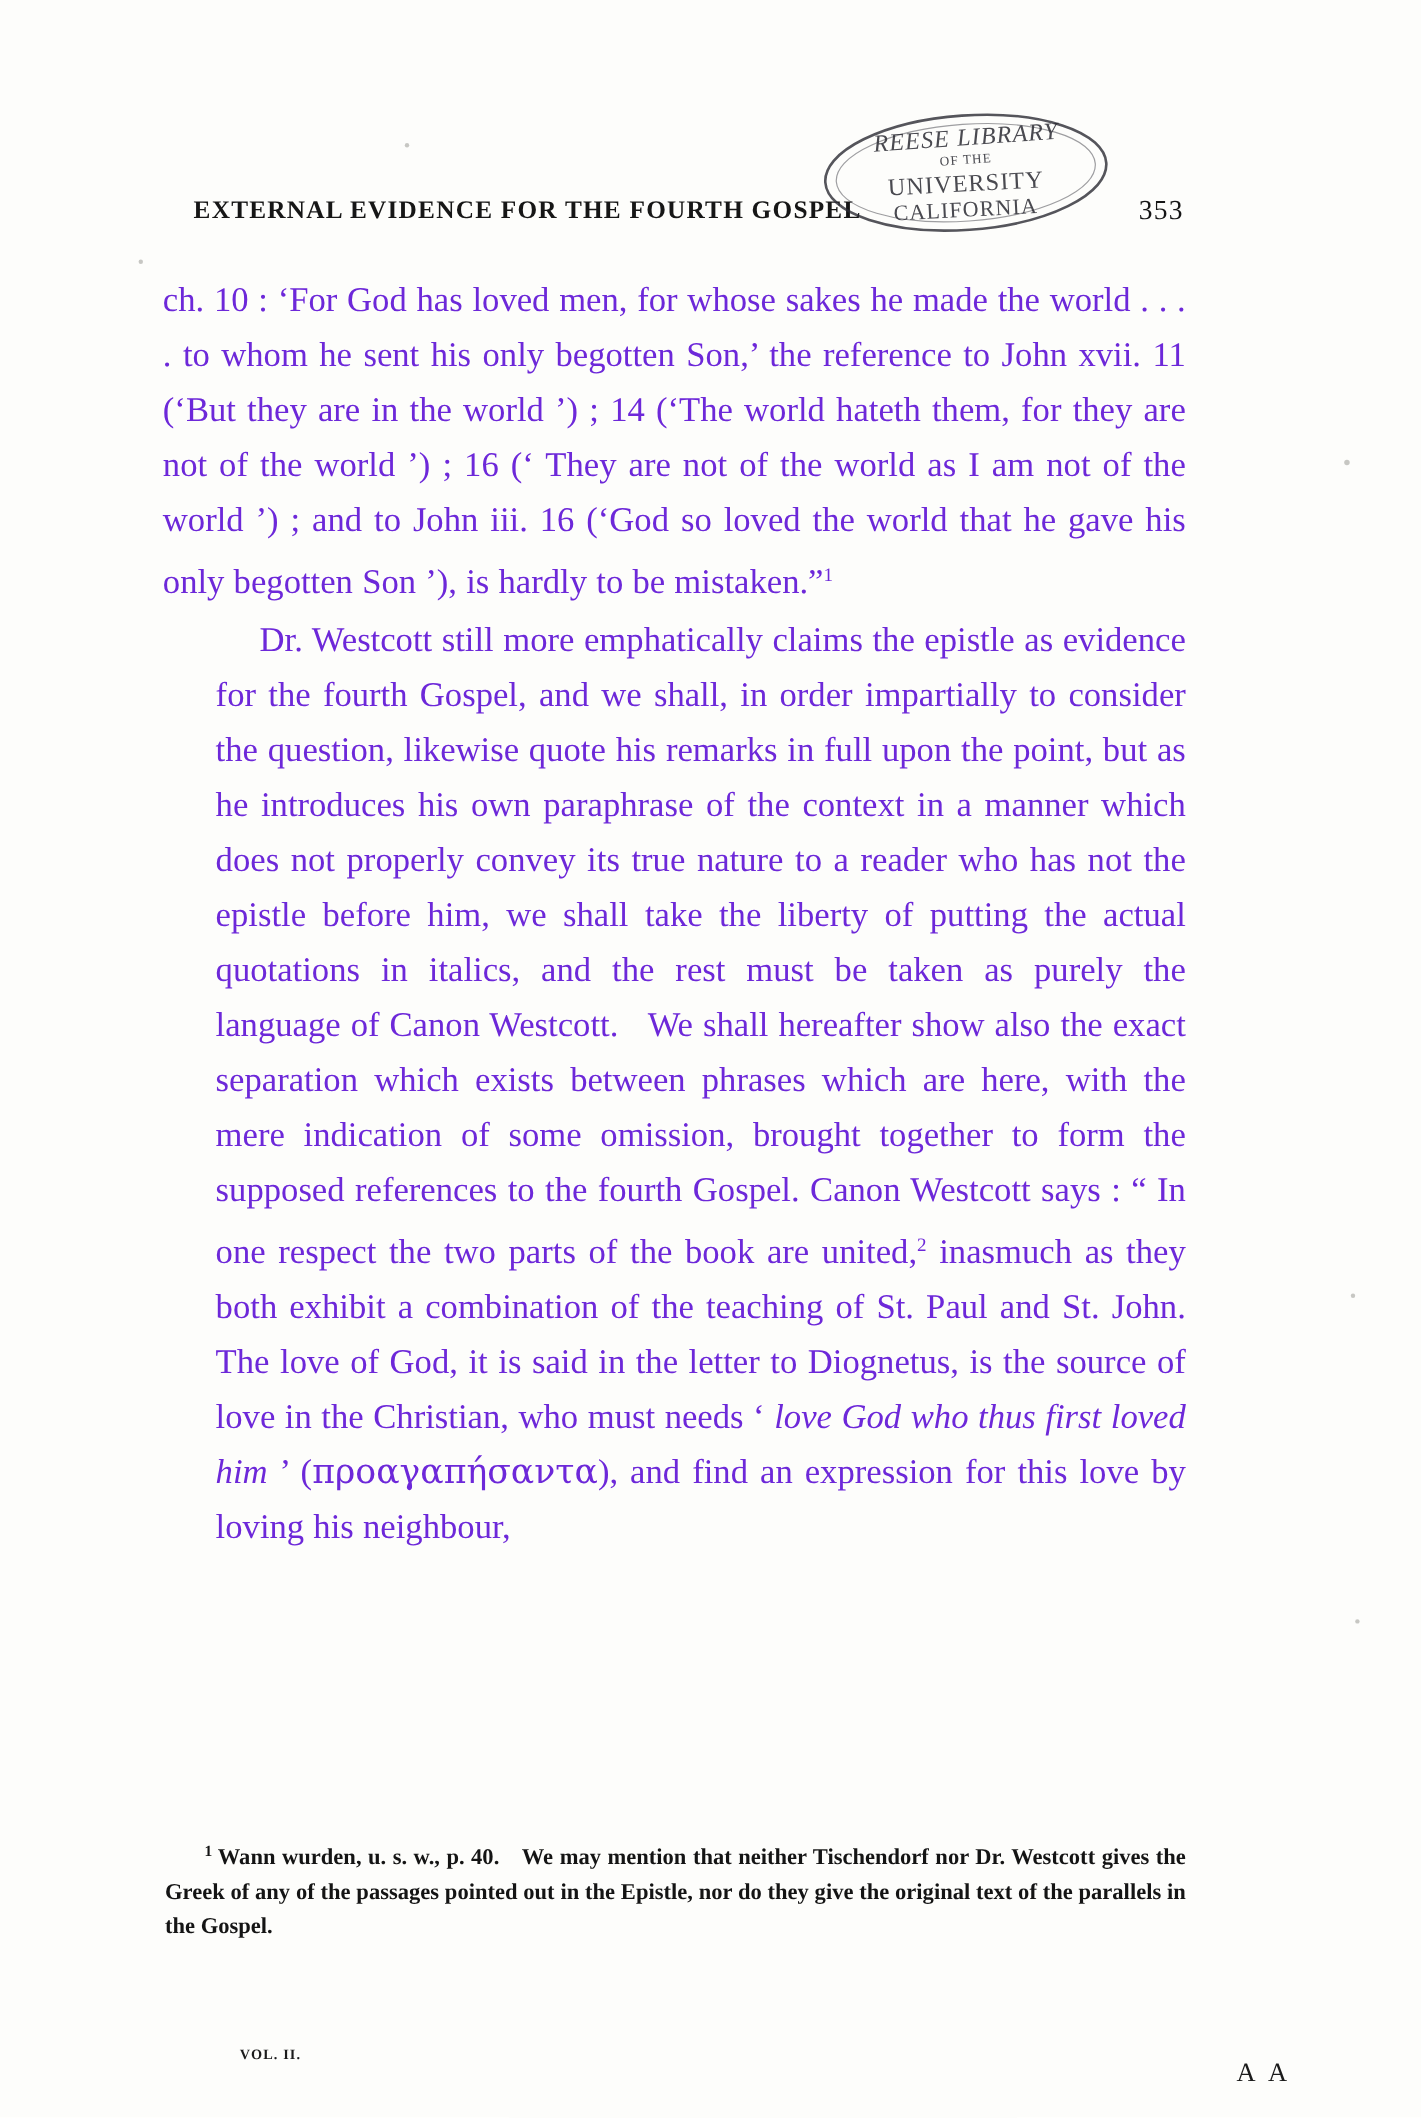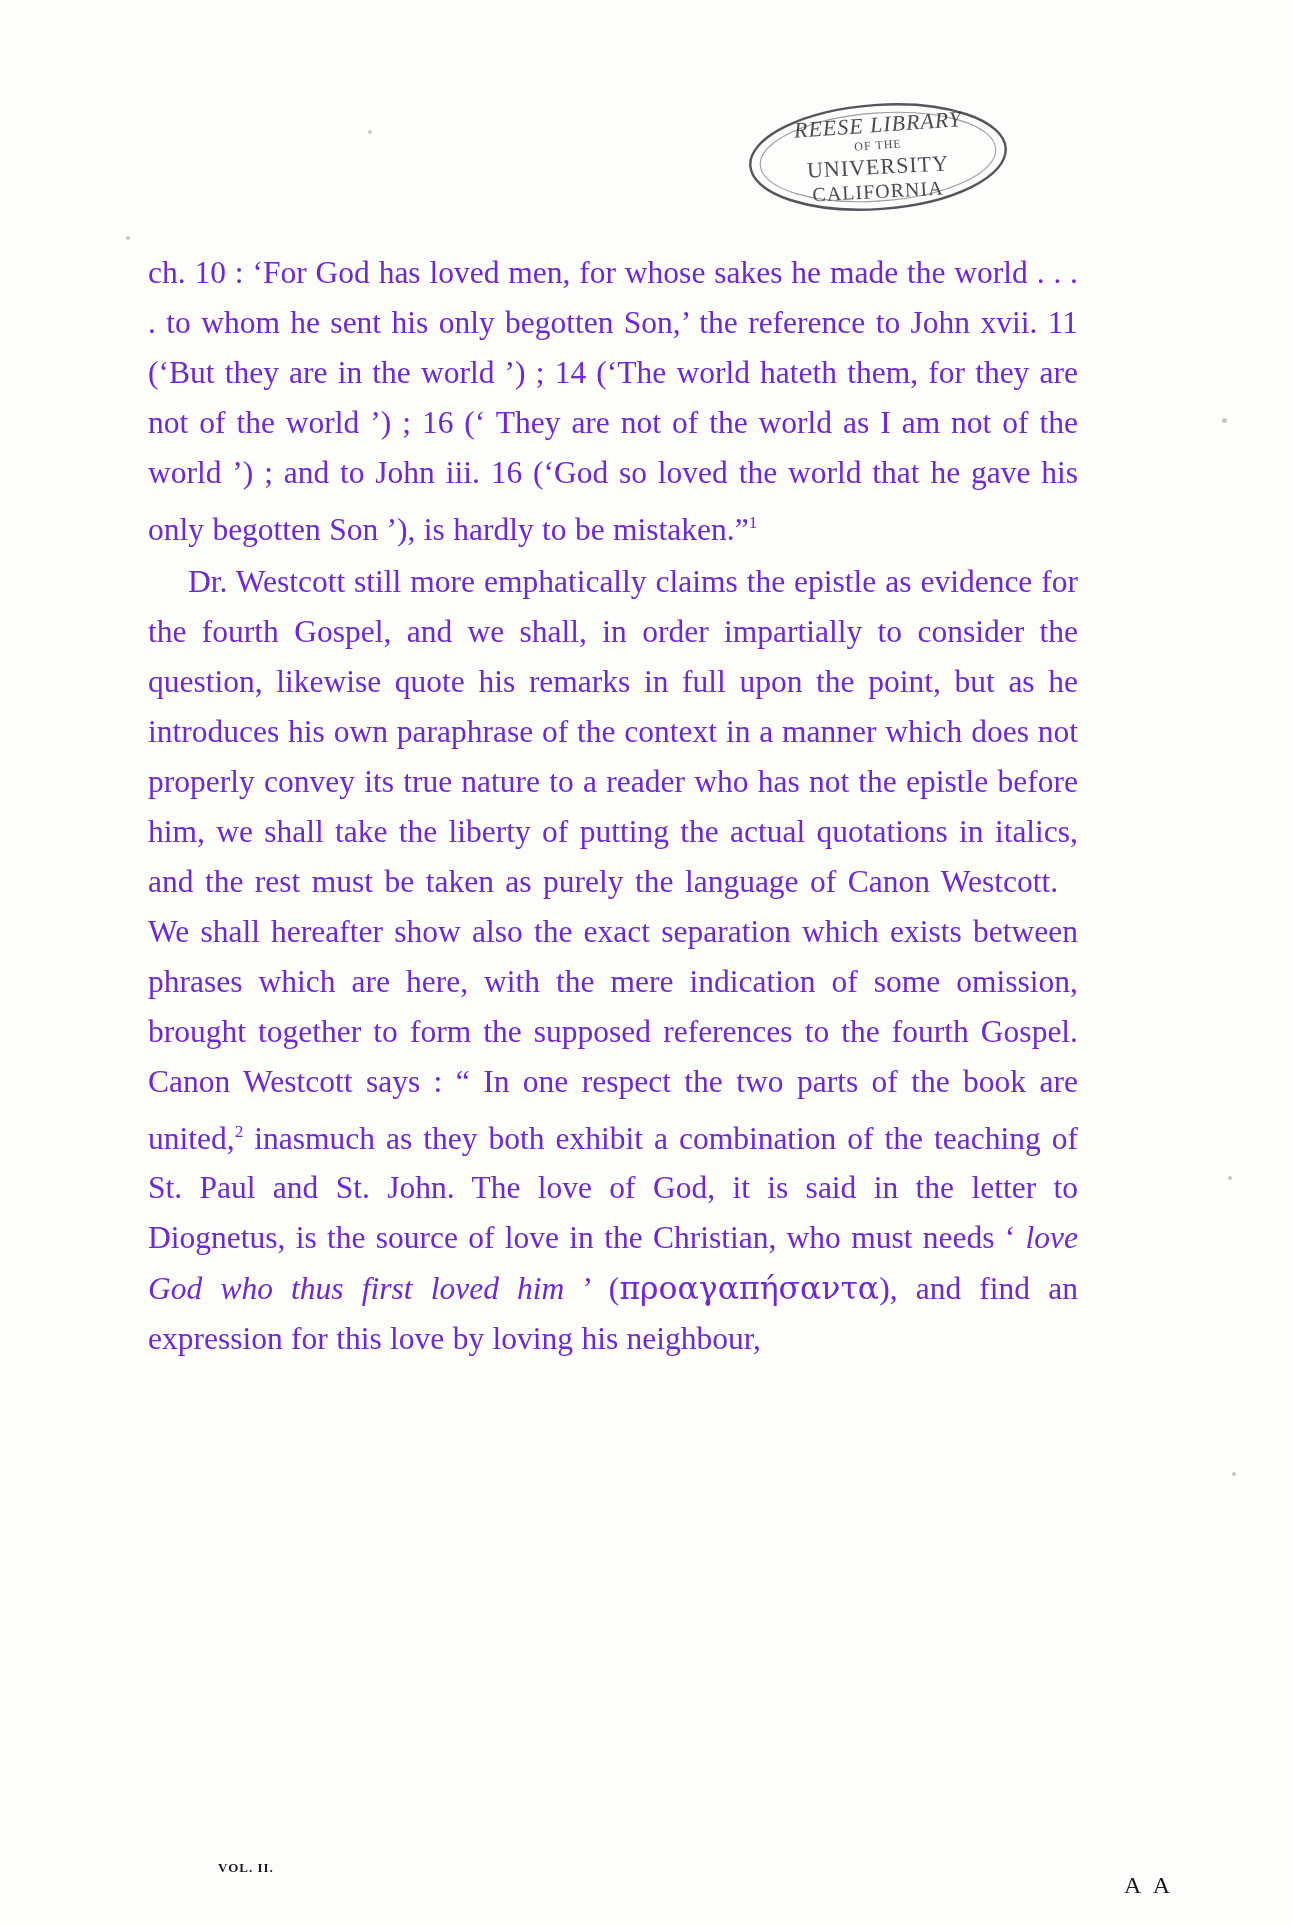--- a/index.html
+++ b/index.html
@@ -83,21 +83,21 @@
   .para {
     font-size: 31.5px;
     line-height: 50px;
     text-align: justify;
     text-justify: inter-word;
     margin: 0 0 0 0;
     color: #6d28d9;
     word-spacing: 0.5px;
   }
   .para + .para { margin-top: 2px; }
-  .para.indent { text-indent: 40px; }
+  .para.indent { text-indent: 40px; margin-left: 48px; }
   .footnotes {
     position: absolute;
     left: 150px;
     top: 1668px;
     width: 928px;
   }
   .fn {
     font-size: 20.5px;
     line-height: 31px;
     text-align: justify;
@@ -141,38 +141,43 @@
   }
   .greek { font-family: "DejaVu Serif", serif; font-style: normal; }
   i, .ital { font-style: italic; }
   sup { font-size: 0.55em; vertical-align: super; }
 </style>
 </head>
 <body>
 
 <div class="page">
 
+  <div class="running-head">
+    <span class="rh-title">EXTERNAL EVIDENCE FOR THE FOURTH GOSPEL</span>
+    <span class="rh-page">353</span>
+  </div>
 
   <div class="stamp">
     <svg width="280" height="115" viewBox="0 0 280 115" aria-hidden="true">
       <ellipse cx="140" cy="57" rx="128" ry="52" fill="none" stroke="#2b2b33" stroke-width="2.4" opacity="0.8" transform="rotate(-4 140 57)"></ellipse>
       <ellipse cx="140" cy="57" rx="118" ry="44" fill="none" stroke="#2b2b33" stroke-width="1.1" opacity="0.45" transform="rotate(-4 140 57)"></ellipse>
     </svg>
     <div class="stamp-text stamp-l1">REESE LIBRARY</div>
     <div class="stamp-text stamp-l2">OF THE</div>
     <div class="stamp-text stamp-l3">UNIVERSITY</div>
     <div class="stamp-text stamp-l4">CALIFORNIA</div>
   </div>
 
   <div class="body-text">
     <p class="para" id="para-1">ch. 10 : ‘For God has loved men, for whose sakes he made the world . . . . to whom he sent his only begotten Son,’ the reference to John xvii. 11 (‘But they are in the world ’) ; 14 (‘The world hateth them, for they are not of the world ’) ; 16 (‘ They are not of the world as I am not of the world ’) ; and to John iii. 16 (‘God so loved the world that he gave his only begotten Son ’), is hardly to be mistaken.”<sup>1</sup></p>
     <p class="para indent" id="para-2">Dr. Westcott still more emphatically claims the epistle as evidence for the fourth Gospel, and we shall, in order impartially to consider the question, likewise quote his remarks in full upon the point, but as he introduces his own paraphrase of the context in a manner which does not properly convey its true nature to a reader who has not the epistle before him, we shall take the liberty of putting the actual quotations in italics, and the rest must be taken as purely the language of Canon Westcott.&nbsp;&nbsp; We shall hereafter show also the exact separation which exists between phrases which are here, with the mere indication of some omission, brought together to form the supposed references to the fourth Gospel. Canon Westcott says : “ In one respect the two parts of the book are united,<sup>2</sup> inasmuch as they both exhibit a combination of the teaching of St. Paul and St. John. The love of God, it is said in the letter to Diognetus, is the source of love in the Christian, who must needs ‘ <i>love God who thus first loved him</i> ’ (<span class="greek">προαγαπήσαντα</span>), and find an expression for this love by loving his neighbour,</p>
   </div>
 
   <div class="footnotes">
+    <p class="fn first"><span class="marker">1</span><span>Wann wurden, u. s. w., p. 40. We may mention that neither Tischendorf nor Dr. Westcott gives the Greek of any of the passages pointed out in the Epistle, nor do they give the original text of the parallels in the Gospel.</span></p>
   </div>
 
   <div class="vol">VOL. II.</div>
   <div class="sig">A A</div>
 
   <div class="speck" style="left:1222px; top:418px; width:5px; height:5px;"></div>
   <div class="speck" style="left:1228px; top:1176px; width:4px; height:4px;"></div>
   <div class="speck" style="left:1232px; top:1472px; width:4px; height:4px;"></div>
   <div class="speck" style="left:126px; top:236px; width:4px; height:4px;"></div>
   <div class="speck" style="left:368px; top:130px; width:4px; height:4px;"></div>

